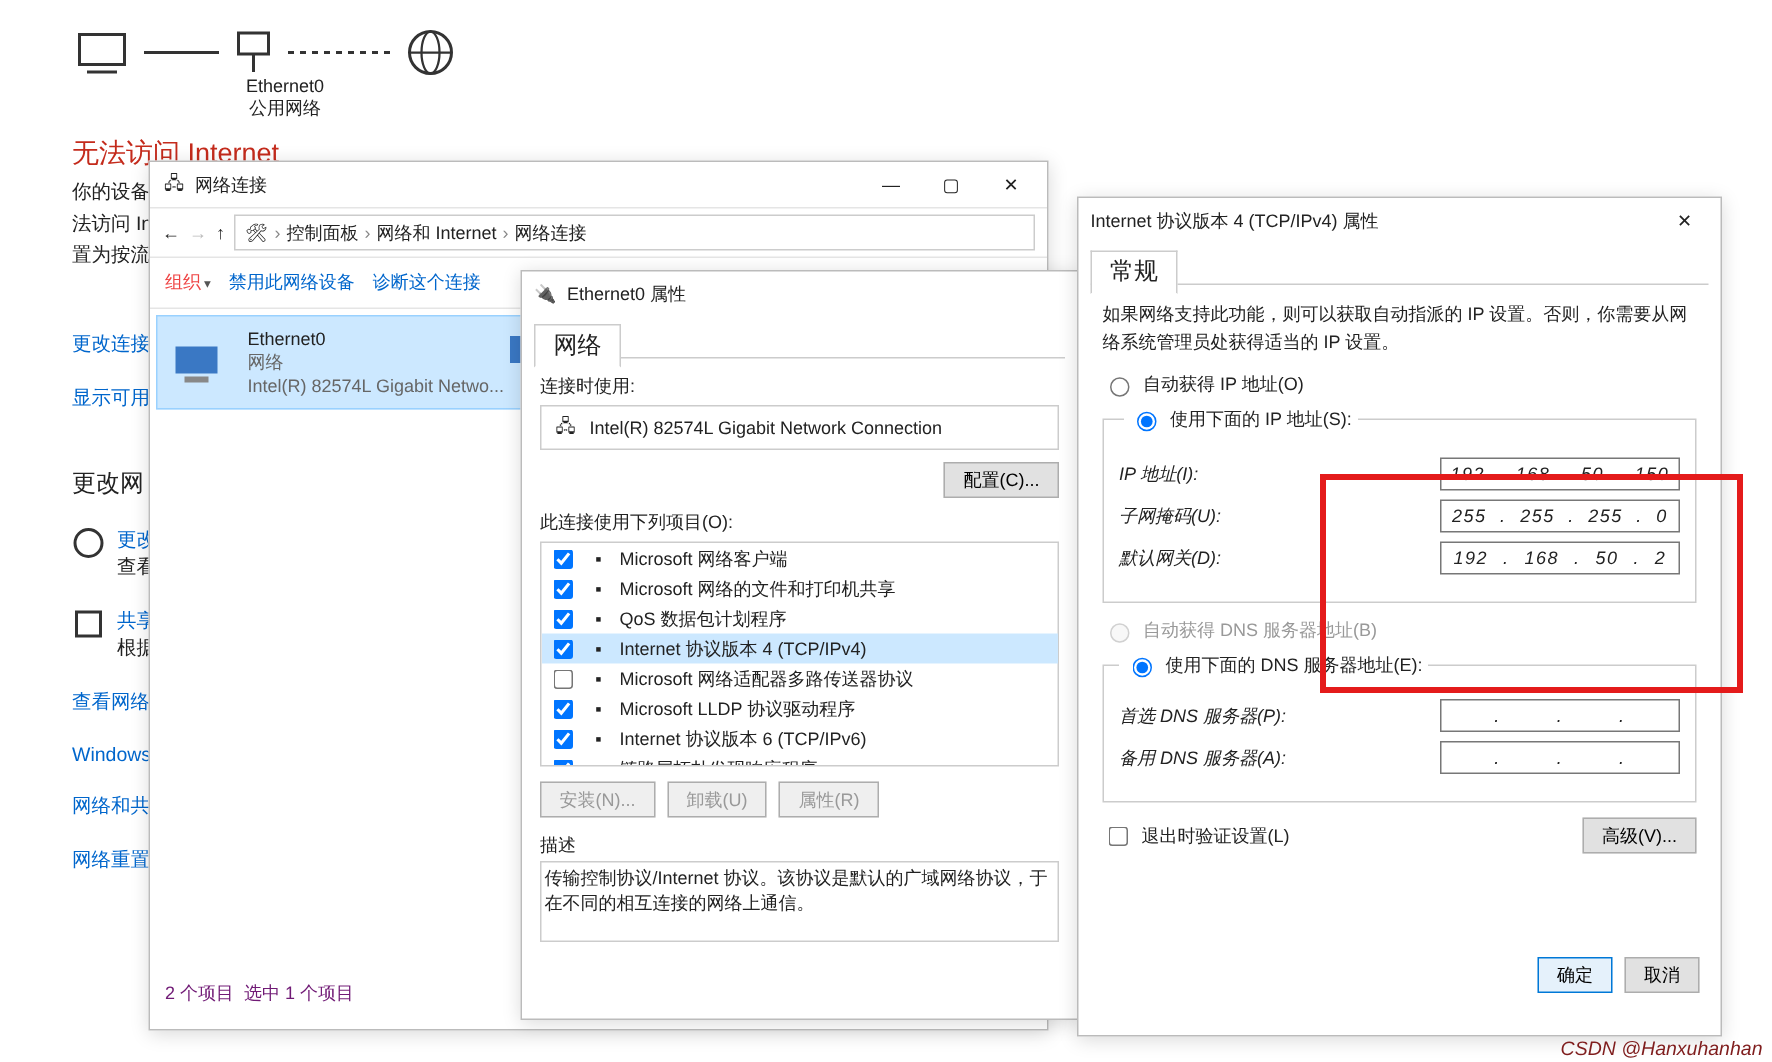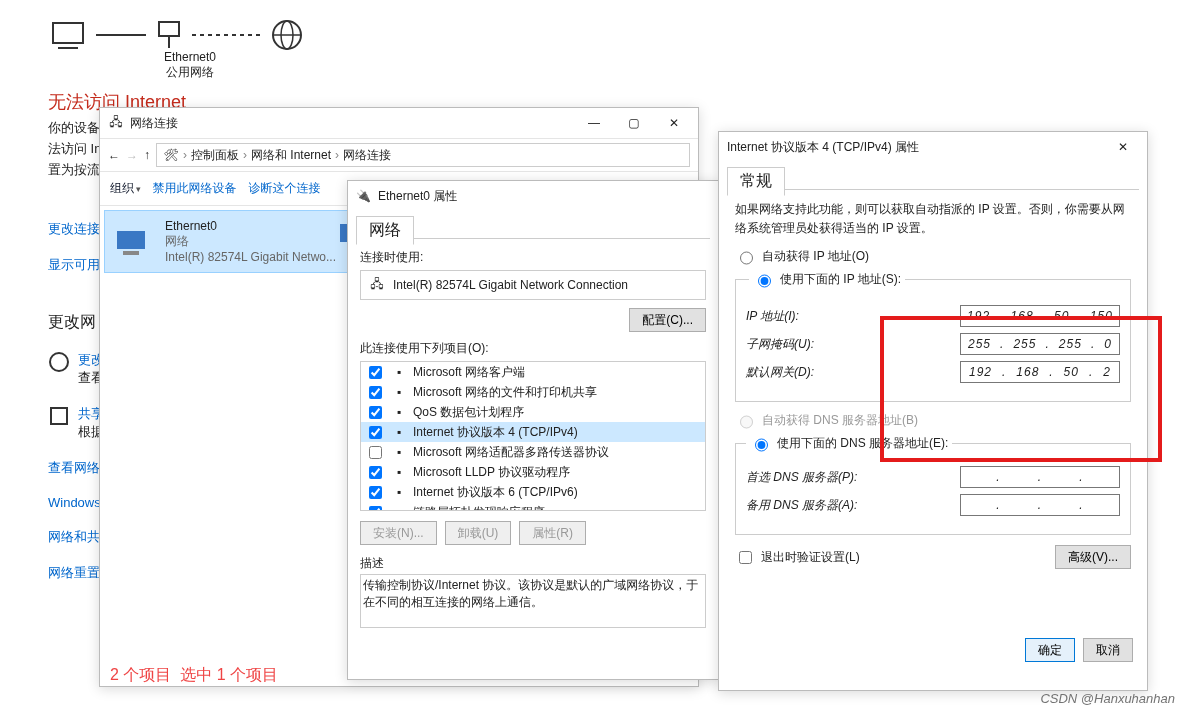--- a/index.html
+++ b/index.html
@@ -21,26 +21,26 @@
   .tb-left { display:flex; align-items:center; gap:6px;}
   .win-btns { display:flex; }
   .win-btns span { width:40px; height:28px; display:flex; align-items:center; justify-content:center; cursor:pointer;}
 
   
   .explorer { left:99px; top:107px; width:600px; height:580px; }
   .explorer .nav { height:34px; border-top:1px solid #e5e5e5; border-bottom:1px solid #e5e5e5; display:flex; align-items:center; padding:0 8px; gap:6px; font-size:12px;}
   .breadcrumb { display:flex; align-items:center; gap:4px; border:1px solid #ccc; height:24px; padding:0 6px; flex:1 1 auto;}
   .breadcrumb .sep { color:#888;}
   .cmdbar { height:34px; display:flex; align-items:center; gap:12px; padding:0 10px; border-bottom:1px solid #e5e5e5; font-size:12px; color:#0066cc;}
-  .cmdbar .org { color:#0f172a;}
+  .cmdbar .org { color:#ef4444;}
   .conn-row { display:flex; align-items:center; gap:10px; padding:8px 10px; background:#cce8ff; border:1px solid #99d1ff; margin:4px; }
   .conn-icon { width:40px; height:34px; }
   .conn-text { display:flex; flex-direction:column; font-size:12px;}
   .conn-text .sub { color:#666;}
-  .expl-status { position:absolute; bottom:0; left:10px; font-size:16px; color:#ef4444;}
+  .expl-status { position:absolute; bottom:15px; left:10px; font-size:12px; color:#701a75;}
 
   
   .props { left:347px; top:180px; width:372px; height:500px; }
   .props .body { padding:10px 12px; font-size:12px;}
   .fieldbox { border:1px solid #ccc; height:30px; display:flex; align-items:center; gap:8px; padding:0 8px; margin-top:4px;}
   .props .list { border:1px solid #ccc; height:150px; overflow:auto; margin-top:4px; font-size:12px;}
   .props .list .row { display:flex; align-items:center; gap:6px; height:20px; padding:0 4px;}
   .props .list .row.sel { background:#cce8ff;}
   .btnrow { display:flex; gap:8px; margin-top:10px; }
   button.std { height:24px; padding:0 12px; font-size:12px; border:1px solid #adadad; background:#e1e1e1; cursor:pointer;}
@@ -55,21 +55,21 @@
   .radio-row { display:flex; gap:6px; margin:6px 0;}
   fieldset { border:1px solid #ccc; padding:8px 10px 12px 10px; margin:0 0 10px 0;}
   fieldset legend { padding:0 4px;}
   .form-row { display:flex; align-items:center; justify-content:space-between; margin:6px 0;font-style:italic;}
   .ipbox { border:1px solid #777; width:160px; height:22px; display:flex; align-items:center; justify-content:space-evenly; font-family:Consolas,monospace; letter-spacing:1px; background:#fff;}
   .ipbox span.dot{ padding:0 2px;}
   .redbox { position:absolute; border:4px solid #e41b1b; }
   .ck-row { display:flex; align-items:center; gap:6px; margin-top:10px;}
   .bottom-btns { position:absolute; right:14px; bottom:28px; display:flex; gap:8px;}
   button.primary { border:1px solid #0078d7; background:#e5f1fb;}
-  .watermark { position:absolute; right:6px; bottom:2px; font-size:13px; color:#737373; font-style:italic;}
+  .watermark { position:absolute; right:6px; bottom:2px; font-size:13px; color:#7f1d1d; font-style:italic;}
 
   .disabled-text{ color:#999; }
   .mini-icon { width:16px; height:16px; display:inline-flex; align-items:center; justify-content:center; }
   .chev::after{content:"▾"; font-size:9px; margin-left:2px; color:#555;}
 </style>
 </head>
 <body>
 
 <div class="topdiag">
   <svg width="40" height="34">

